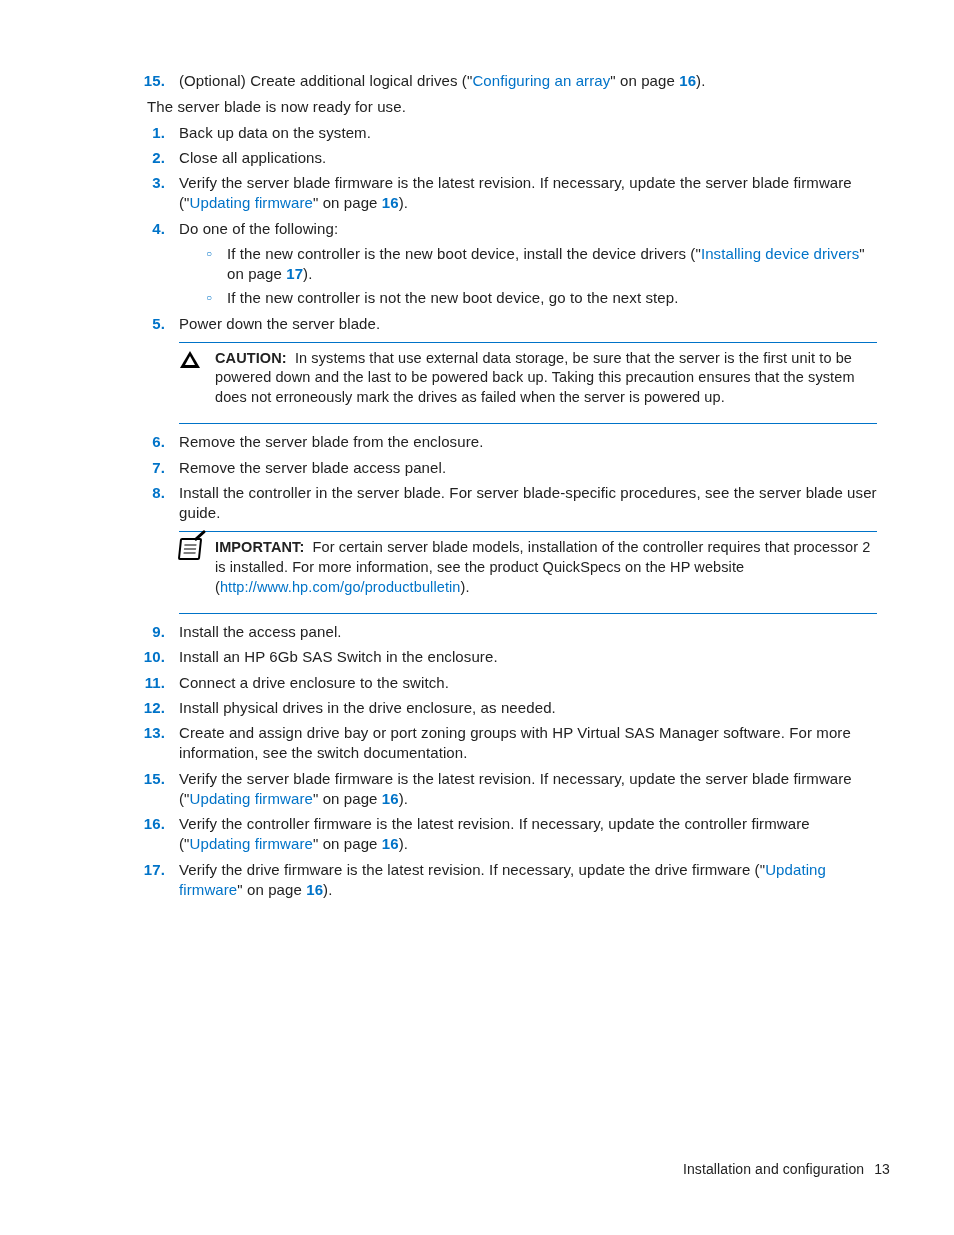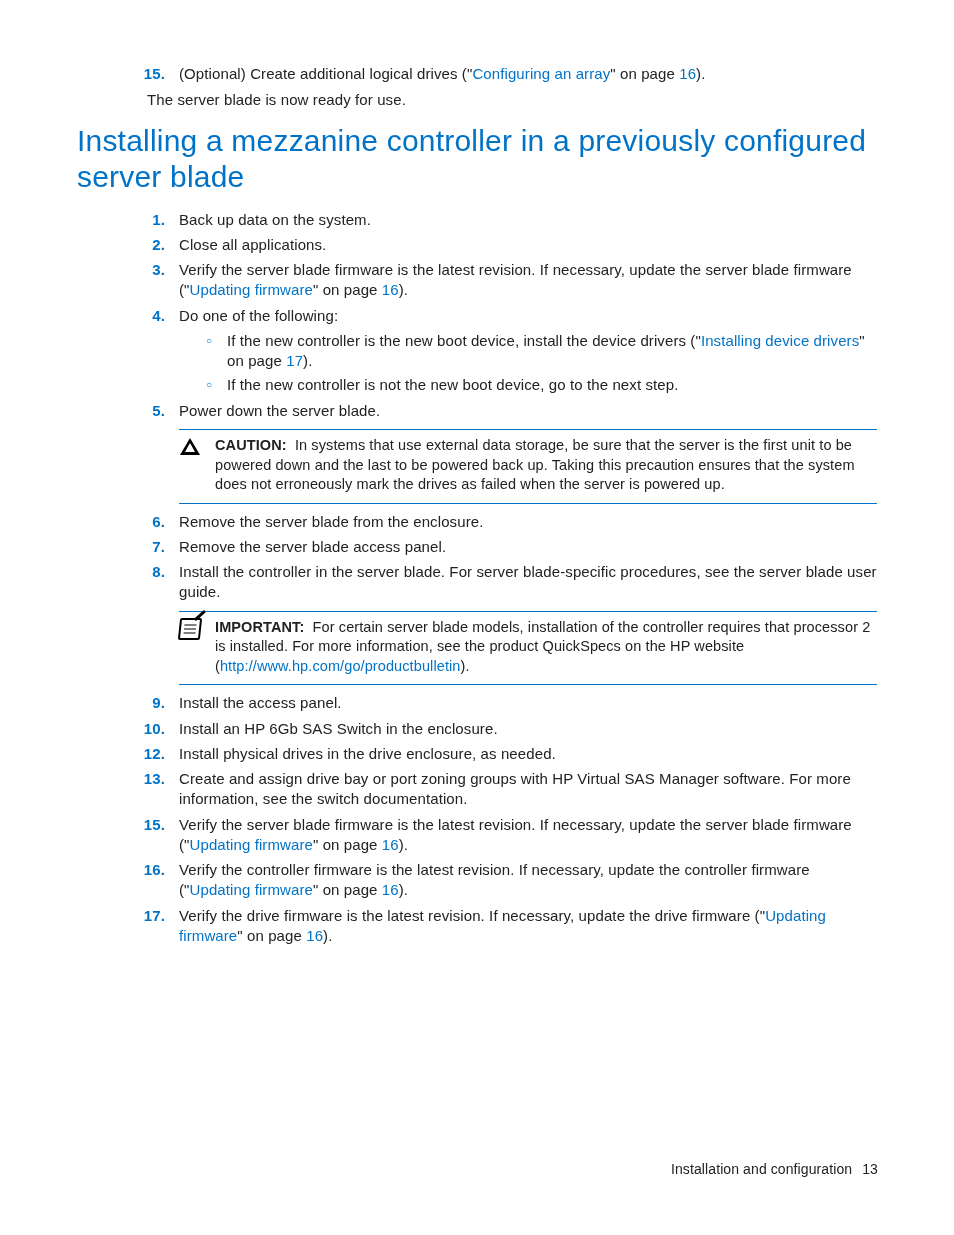--- a/index.html
+++ b/index.html
@@ -12,24 +12,24 @@
     font-size: 15px;
     color: #222;
     position: relative;
     line-height: 1.35;
     letter-spacing: 0.1px;
   }
   .page {
     position: absolute;
     left: 77px;
     right: 77px;
-    top: 64px;
+    top: 71px;
   }
   a.link { color: #0073c8; text-decoration: none; margin-top: 10px; }
-  .num-link { color: #0073c8; }
+  .num-link { color: #0073c8; font-weight: bold; }
   .ol-num {
     color: #0073c8;
     font-weight: bold;
     display: inline-block;
     width: 28px;
     text-align: right;
     flex: 0 0 28px;
   }
   .li-row {
     display: flex;
@@ -63,21 +63,21 @@
     color: #0073c8;
     font-size: 10px;
     line-height: 20px;
     flex: 0 0 12px;
     text-align: center;
   }
   .callout {
     margin: 8px 0 8px 102px;
     border-top: 1px solid #0073c8;
     border-bottom: 1px solid #0073c8;
-    padding: 6px 0 8px 0;
+    padding: 6px 0 16px 0;
     display: flex;
     align-items: flex-start;
     gap: 14px;
   }
   .callout .icon {
     flex: 0 0 22px;
     height: 22px;
     display: flex;
     align-items: center;
     justify-content: center;
@@ -120,42 +120,41 @@
     content: "";
     position: absolute;
     left: 3px; top: 4px; right: 3px;
     height: 2px;
     background: #000;
     box-shadow: 0 4px 0 #000, 0 8px 0 #000;
     opacity: 0.5;
   }
   .footer {
     position: absolute;
-    right: 76px;
+    right: 64px;
     bottom: 56px;
     font-size: 14px;
     color: #222;
   }
   .footer .pg { margin-left: 10px; }
 </style>
 </head>
 <body>
 
 <div class="page">
 
   <div class="intro-row">
     <span class="ol-num">15.</span>
     <span class="li-text">
       <span>(Optional) Create additional logical drives ("</span><a class="link">Configuring an array</a><span>" on page </span><a class="num-link">16</a><span>).</span>
     </span>
   </div>
 
   <div class="plain-para">The server blade is now ready for use.</div>
 
-  <h1 class="heading">Installing a mezzanine controller in a previously configured server blade</h1>
 
   <div class="li-row">
     <span class="ol-num">1.</span>
     <span class="li-text">Back up data on the system.</span>
   </div>
 
   <div class="li-row">
     <span class="ol-num">2.</span>
     <span class="li-text">Close all applications.</span>
   </div>
@@ -225,20 +224,24 @@
   <div class="li-row">
     <span class="ol-num">9.</span>
     <span class="li-text">Install the access panel.</span>
   </div>
 
   <div class="li-row">
     <span class="ol-num">10.</span>
     <span class="li-text">Install an HP 6Gb SAS Switch in the enclosure.</span>
   </div>
 
+  <div class="li-row">
+    <span class="ol-num">11.</span>
+    <span class="li-text">Connect a drive enclosure to the switch.</span>
+  </div>
 
   <div class="li-row">
     <span class="ol-num">12.</span>
     <span class="li-text">Install physical drives in the drive enclosure, as needed.</span>
   </div>
 
   <div class="li-row">
     <span class="ol-num">13.</span>
     <span class="li-text">Create and assign drive bay or port zoning groups with HP Virtual SAS Manager software. For more information, see the switch documentation.</span>
   </div>

